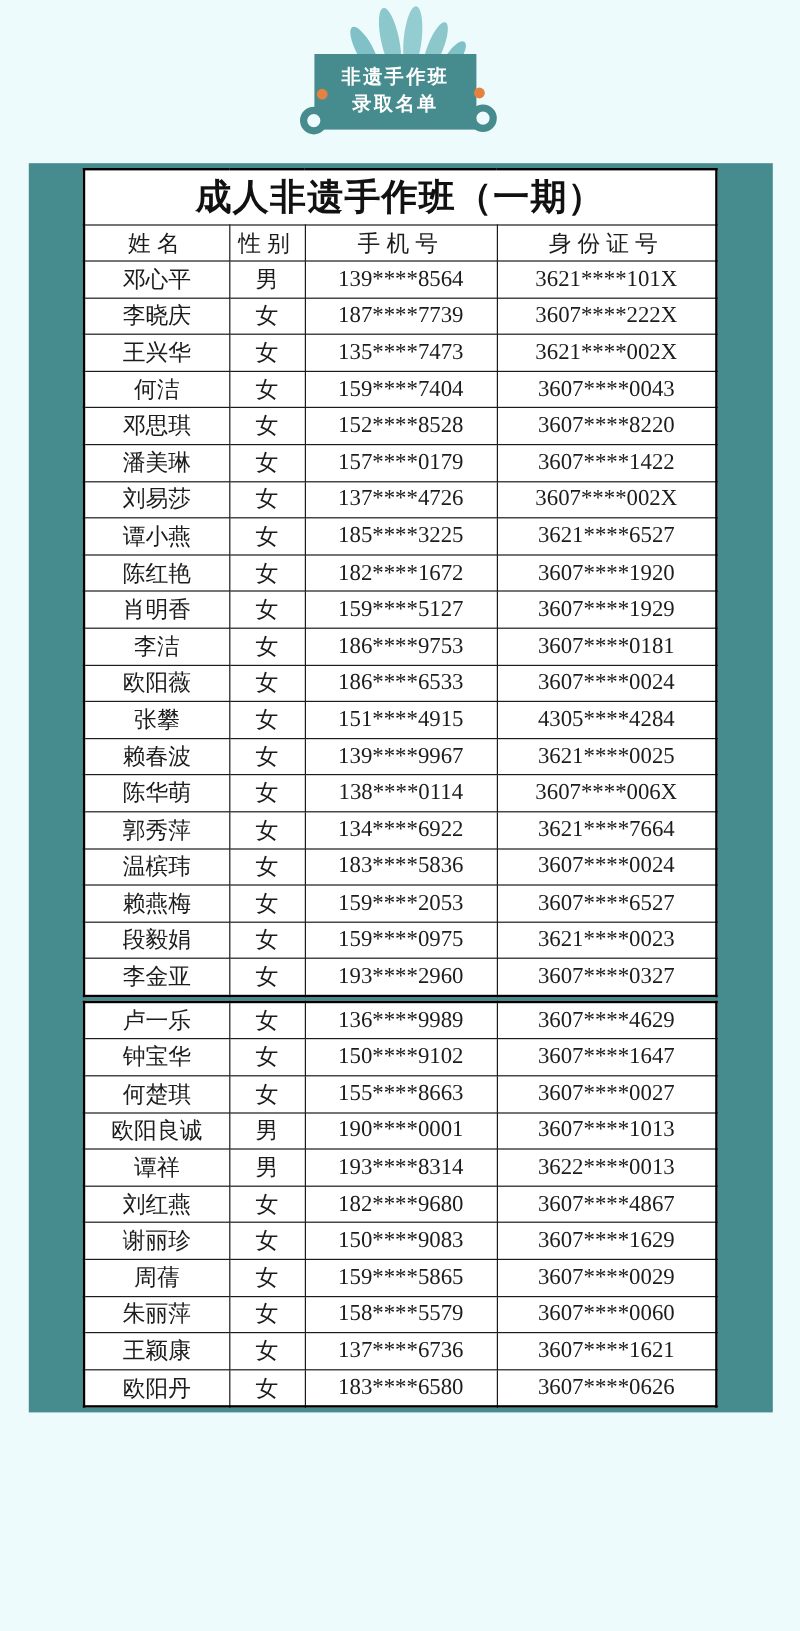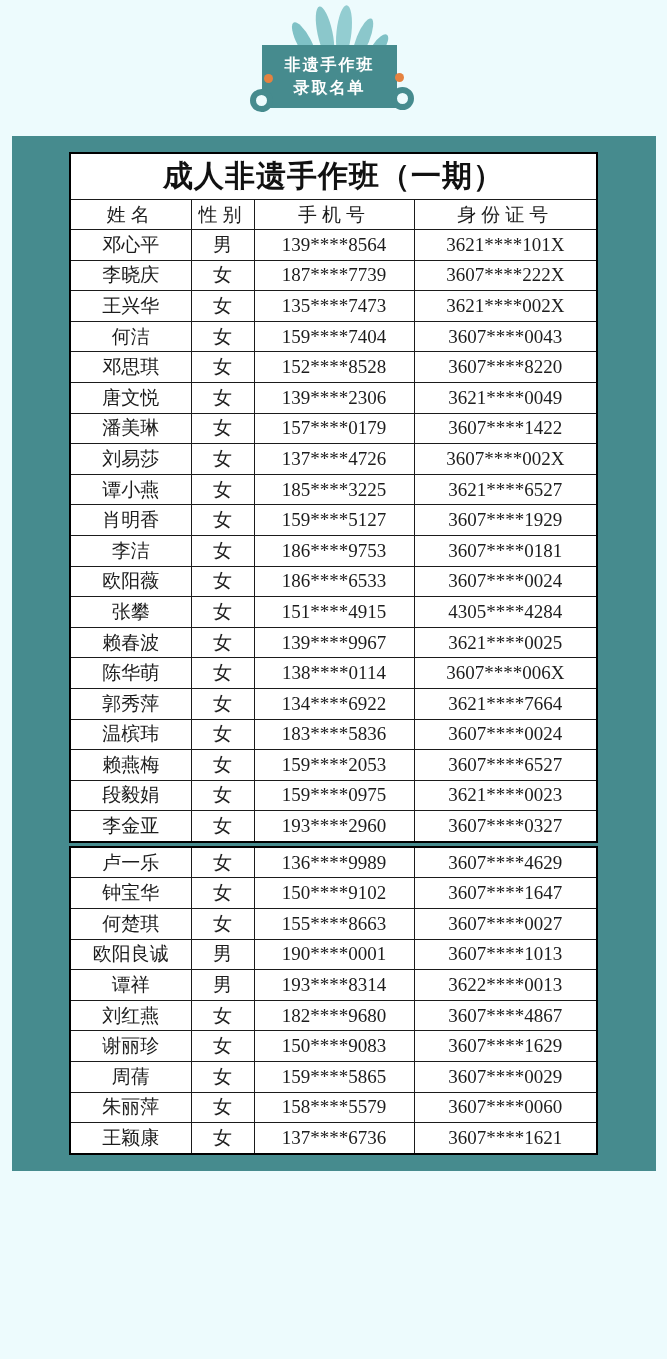--- a/index.html
+++ b/index.html
@@ -64,21 +64,21 @@
     z-index: 4;
   }
   .ring-left  { left: 250px; top: 89px; }
   .ring-right { left: 391px; top: 87px; }
 
   
   .panel {
     width: 612px;
     margin: 0 auto;
     background: #468B8E;
-    padding: 16px;
+    padding: 4px;
     display: flex;
     flex-direction: column;
     align-items: center;
   }
   table.roster {
     border-collapse: collapse;
     table-layout: fixed;
     width: 527px;
     background: #ffffff;
     border: 2px solid #000000;
@@ -181,42 +181,42 @@
           <td>159****7404</td>
           <td>3607****0043</td>
         </tr>
         <tr>
           <td>邓思琪</td>
           <td>女</td>
           <td>152****8528</td>
           <td>3607****8220</td>
         </tr>
         <tr>
-          <td>唐文悦</td>
-          <td>女</td>
-          <td>139****2306</td>
-          <td>3621****0049</td>
-        </tr>
-        <tr>
           <td>潘美琳</td>
           <td>女</td>
           <td>157****0179</td>
           <td>3607****1422</td>
         </tr>
         <tr>
           <td>刘易莎</td>
           <td>女</td>
           <td>137****4726</td>
           <td>3607****002X</td>
         </tr>
         <tr>
           <td>谭小燕</td>
           <td>女</td>
           <td>185****3225</td>
           <td>3621****6527</td>
+        </tr>
+        <tr>
+          <td>陈红艳</td>
+          <td>女</td>
+          <td>182****1672</td>
+          <td>3607****1920</td>
         </tr>
         <tr>
           <td>肖明香</td>
           <td>女</td>
           <td>159****5127</td>
           <td>3607****1929</td>
         </tr>
         <tr>
           <td>李洁</td>
           <td>女</td>
@@ -341,16 +341,22 @@
           <td>女</td>
           <td>158****5579</td>
           <td>3607****0060</td>
         </tr>
         <tr>
           <td>王颖康</td>
           <td>女</td>
           <td>137****6736</td>
           <td>3607****1621</td>
         </tr>
+        <tr>
+          <td>欧阳丹</td>
+          <td>女</td>
+          <td>183****6580</td>
+          <td>3607****0626</td>
+        </tr>
       </tbody>
   </table>
 
 </div>
 
 </body></html>

